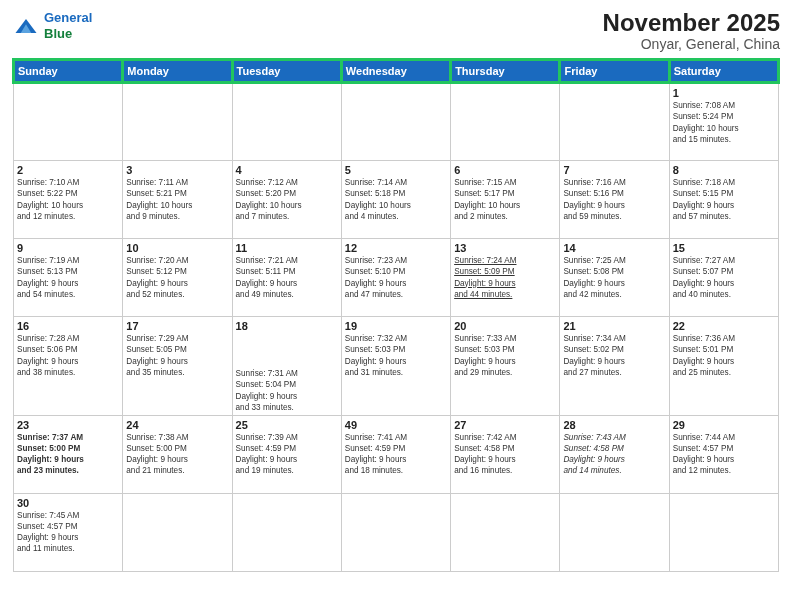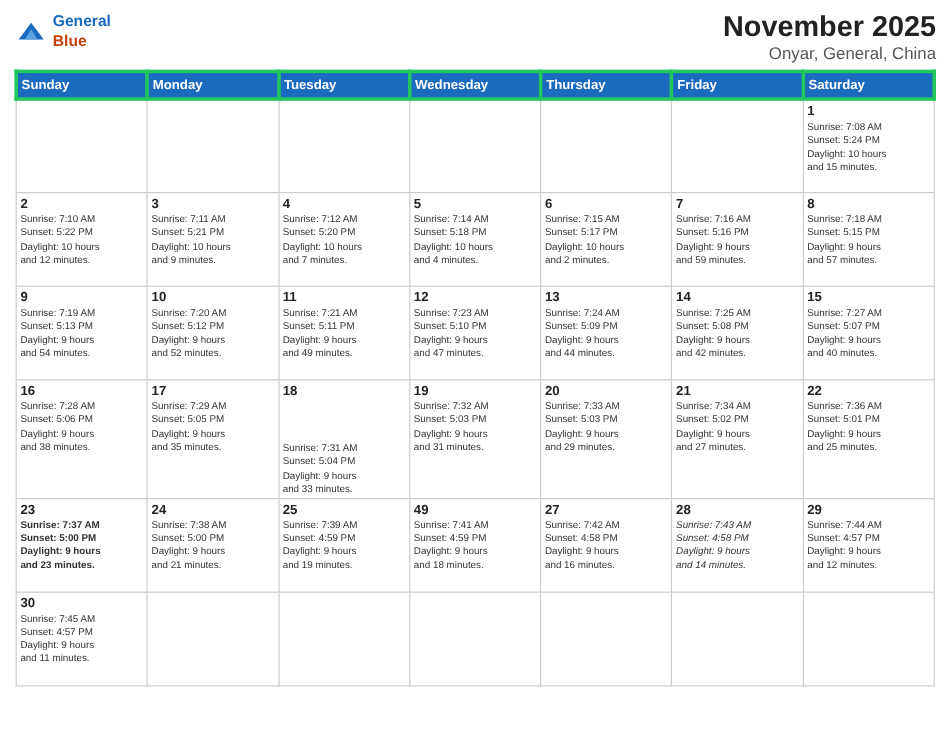--- a/index.html
+++ b/index.html
@@ -94,21 +94,21 @@
 
 <div class="page">
   <div class="header">
     <div class="logo">
       <svg class="logo-icon" viewBox="0 0 32 32" xmlns="http://www.w3.org/2000/svg">
         <polygon points="4,24 16,8 28,24" fill="#1a6abf"></polygon>
         <polygon points="10,24 16,14 22,24" fill="#5ba3e0"></polygon>
       </svg>
       <div class="logo-text">
         <div><span>General</span></div>
-        <div><span style="color:#c2410c;font-weight:bold;">Blue</span></div>
+        <div><span style="color:#15803d;font-weight:bold;">Blue</span></div>
       </div>
     </div>
     <div class="title-block">
       <div class="month-title">November 2025</div>
       <div class="location">Onyar, General, China</div>
     </div>
   </div>
 
   <table class="calendar">
     <thead>
@@ -213,21 +213,21 @@
           </td>
           <td>
             <div class="day-num">12</div>
             <div class="day-info" style="white-space: pre-line;">Sunrise: 7:23 AM
 Sunset: 5:10 PM
 Daylight: 9 hours
 and 47 minutes.</div>
           </td>
           <td>
             <div class="day-num">13</div>
-            <div class="day-info" style="white-space: pre-line;">Sunrise: 7:24 AM
+            <div class="day-info" style="white-space: pre-line; text-decoration: underline;">Sunrise: 7:24 AM
 Sunset: 5:09 PM
 Daylight: 9 hours
 and 44 minutes.</div>
           </td>
           <td>
             <div class="day-num">14</div>
             <div class="day-info" style="white-space: pre-line;">Sunrise: 7:25 AM
 Sunset: 5:08 PM
 Daylight: 9 hours
 and 42 minutes.</div>

